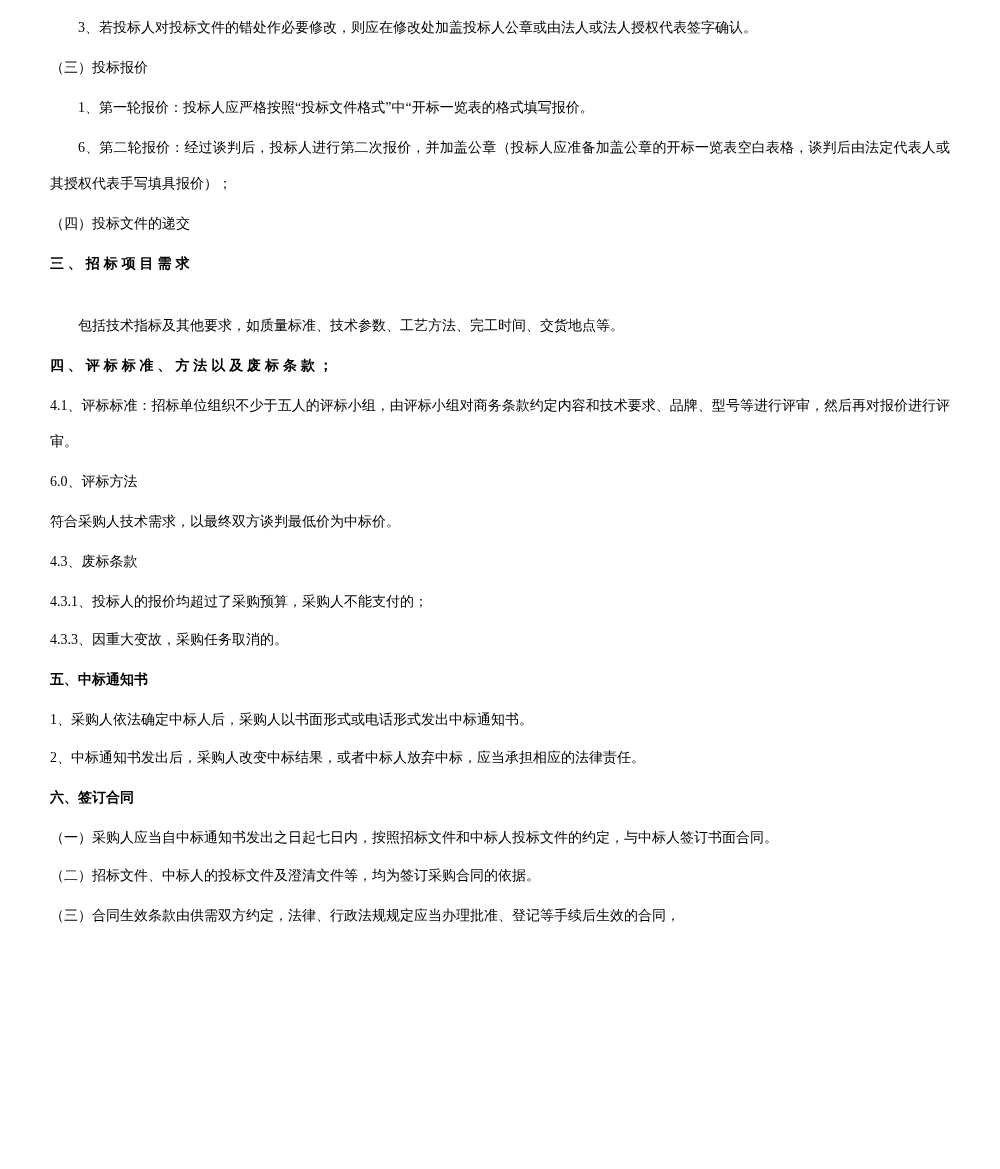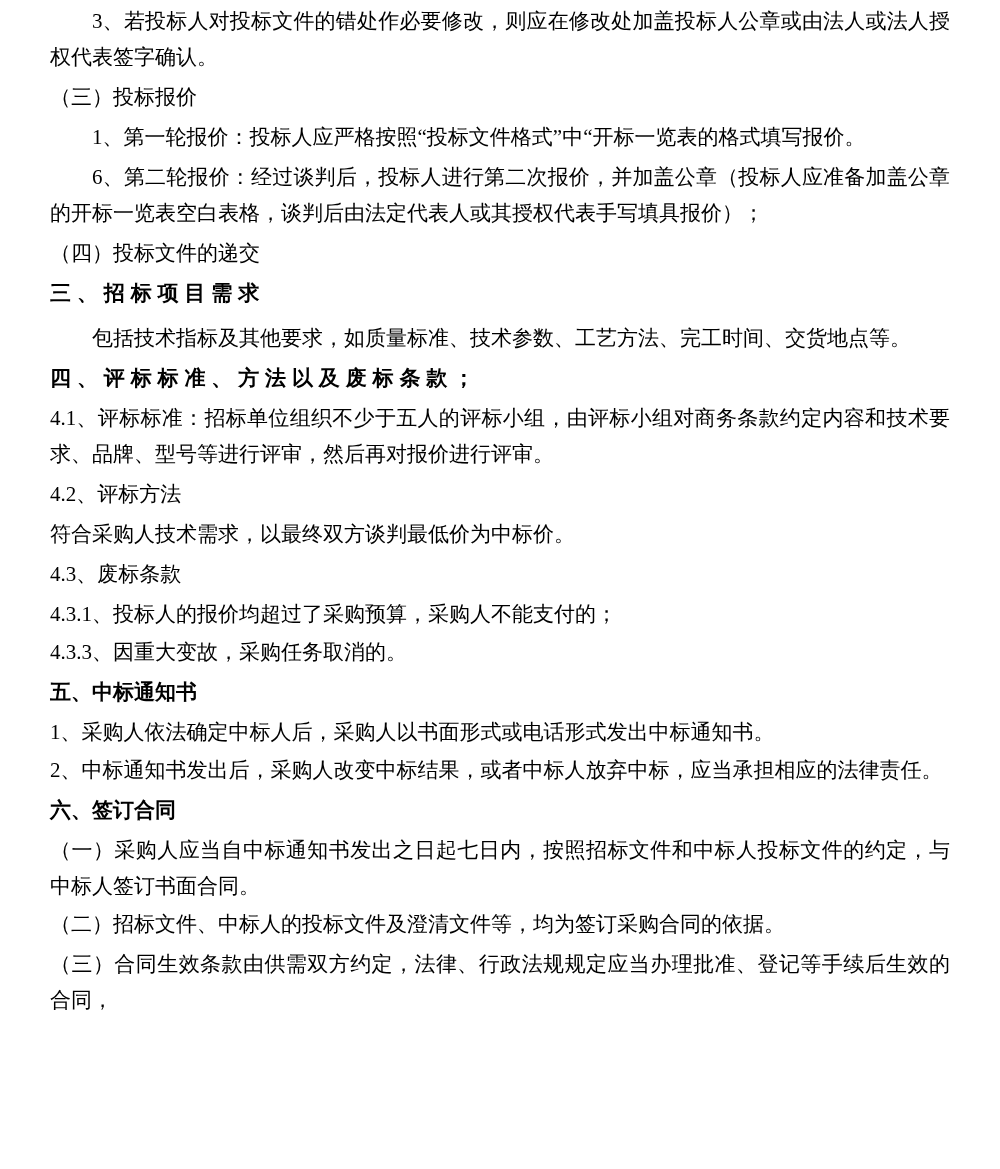--- a/index.html
+++ b/index.html
@@ -5,45 +5,45 @@
   html, body {
     margin: 0;
     padding: 0;
     background: #ffffff;
   }
   .page {
     position: relative;
     width: 1000px;
     height: 1169px;
     box-sizing: border-box;
-    padding: 3px 50px 0 50px;
+    padding: 10px 50px 0 50px;
     background: #ffffff;
     color: #000000;
     font-family: "Liberation Serif", "DejaVu Serif", serif;
-    font-size: 21px;
+    font-size: 14px;
     overflow: hidden;
   }
   .para {
     margin: 0 0 4px 0;
     line-height: 36px;
     text-align: justify;
     text-justify: inter-ideograph;
   }
   .indent {
     text-indent: 2em;
   }
   .heading {
     font-weight: bold;
   }
   .heading-spaced {
     font-weight: bold;
     letter-spacing: 0.28em;
   }
   .gap-lg {
-    margin-bottom: 9px;
+    margin-bottom: 26px;
   }
   .gap-sm {
     margin-bottom: 2px;
   }
 </style>
 </head>
 <body>
 
 <div class="page">
 
@@ -53,21 +53,21 @@
   <p class="para indent">1、第一轮报价：投标人应严格按照“投标文件格式”中“开标一览表的格式填写报价。</p>
   <p class="para indent">6、第二轮报价：经过谈判后，投标人进行第二次报价，并加盖公章（投标人应准备加盖公章的开标一览表空白表格，谈判后由法定代表人或其授权代表手写填具报价）；</p>
 
   <p class="para">（四）投标文件的递交</p>
 
   <p class="para heading-spaced gap-lg">三、招标项目需求</p>
   <p class="para indent">包括技术指标及其他要求，如质量标准、技术参数、工艺方法、完工时间、交货地点等。</p>
 
   <p class="para heading-spaced">四、评标标准、方法以及废标条款；</p>
   <p class="para">4.1、评标标准：招标单位组织不少于五人的评标小组，由评标小组对商务条款约定内容和技术要求、品牌、型号等进行评审，然后再对报价进行评审。</p>
-  <p class="para">4.2、评标方法</p>
+  <p class="para">6.0、评标方法</p>
   <p class="para">符合采购人技术需求，以最终双方谈判最低价为中标价。</p>
   <p class="para">4.3、废标条款</p>
   <p class="para gap-sm">4.3.1、投标人的报价均超过了采购预算，采购人不能支付的；</p>
   <p class="para">4.3.3、因重大变故，采购任务取消的。</p>
 
   <p class="para heading">五、中标通知书</p>
   <p class="para gap-sm">1、采购人依法确定中标人后，采购人以书面形式或电话形式发出中标通知书。</p>
   <p class="para">2、中标通知书发出后，采购人改变中标结果，或者中标人放弃中标，应当承担相应的法律责任。</p>
 
   <p class="para heading">六、签订合同</p>

